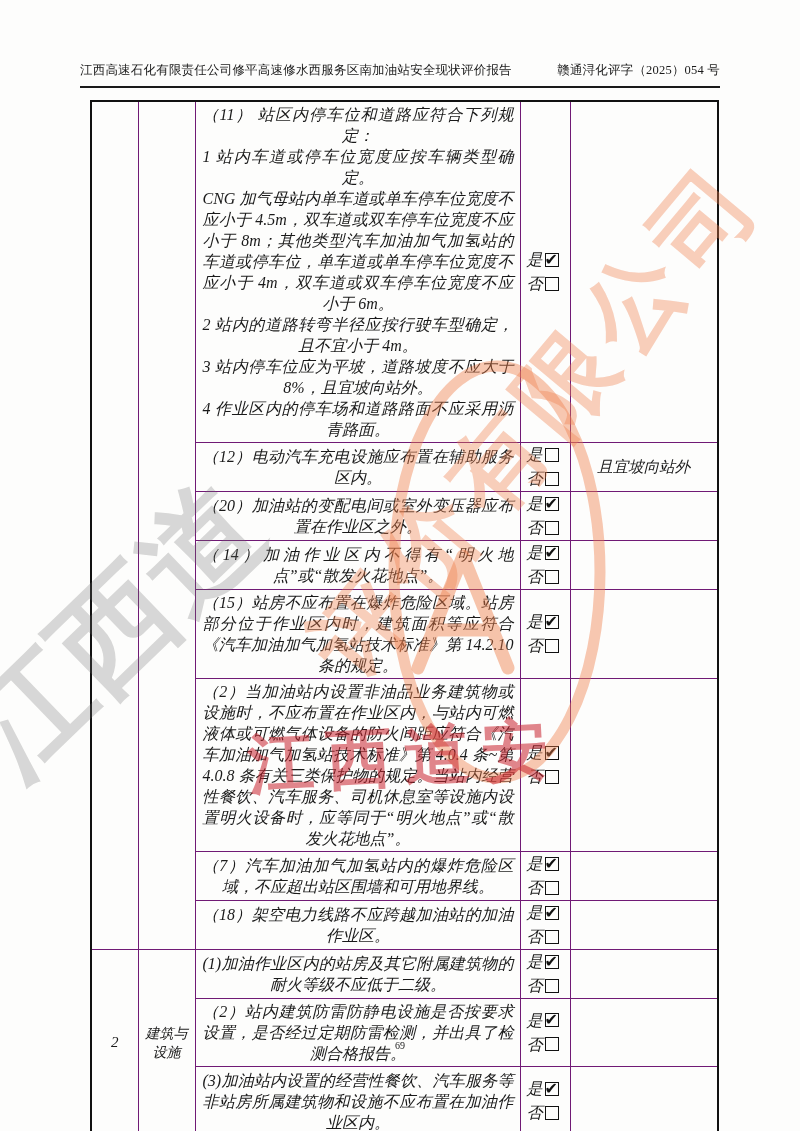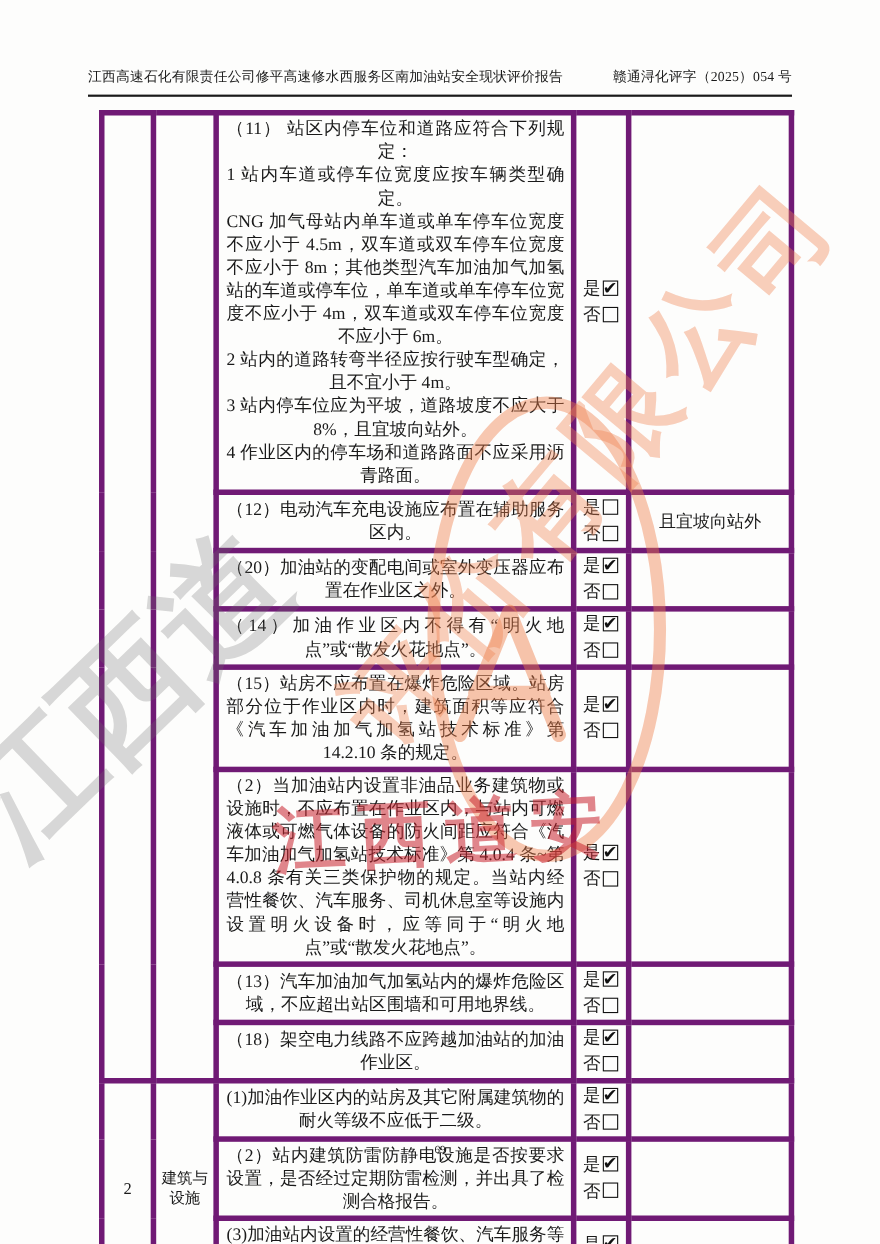--- a/index.html
+++ b/index.html
@@ -11,21 +11,21 @@
   
   .hdr { position:absolute; top:62px; left:80px; width:640px;
          display:flex; justify-content:space-between; align-items:flex-end;
          font-size:12.5px; letter-spacing:.2px; white-space:nowrap; }
   .hdr-rule { position:absolute; top:86px; left:80px; width:640px;
               border-top:2px solid #1a1a1a; }
   
   table.chk { position:absolute; top:100px; left:90px; width:627px;
               border-collapse:collapse; table-layout:fixed;
               border:2.2px solid #111; }
-  table.chk td { border:5px solid #701a75; vertical-align:middle; overflow:hidden; }
+  table.chk td { border:1px solid #701a75; vertical-align:middle; overflow:hidden;font-style:italic; }
   td.c1 { text-align:center; font-size:15px; }
   td.c2 { text-align:center; font-size:14px; line-height:19px; padding:0 1px; }
   td.item { padding:2px 6px 2px 7px; font-size:16px; line-height:21px; }
   .paras > div { text-align:justify; text-align-last:center; }
   td.yn { padding:0 0 0 6px; font-size:16px; line-height:24px; white-space:nowrap; }
   td.remark { text-align:center; font-size:15.5px; padding:0 4px; }
   
   .box { display:inline-block; width:12px; height:12px; border:1.6px solid #111;
          margin-left:2px; position:relative; top:1.5px; background:#fff0; }
   .box.checked::after { content:"\2714"; position:absolute; left:-1px; top:-6px;
@@ -148,21 +148,21 @@
           </td>
         <td class="yn">
           <div><span>是</span><span class="box checked"></span></div>
           <div><span>否</span><span class="box"></span></div>
         </td>
         <td class="remark"></td>
       </tr>
       <tr style="height:48px">
         <td class="item">
             <div class="paras">
-              <div>（13）汽车加油加气加氢站内的爆炸危险区域，不应超出站区围墙和可用地界线。</div>
+              <div>（7）汽车加油加气加氢站内的爆炸危险区域，不应超出站区围墙和可用地界线。</div>
             </div>
           </td>
         <td class="yn">
           <div><span>是</span><span class="box checked"></span></div>
           <div><span>否</span><span class="box"></span></div>
         </td>
         <td class="remark"></td>
       </tr>
       <tr style="height:48px">
         <td class="item">

